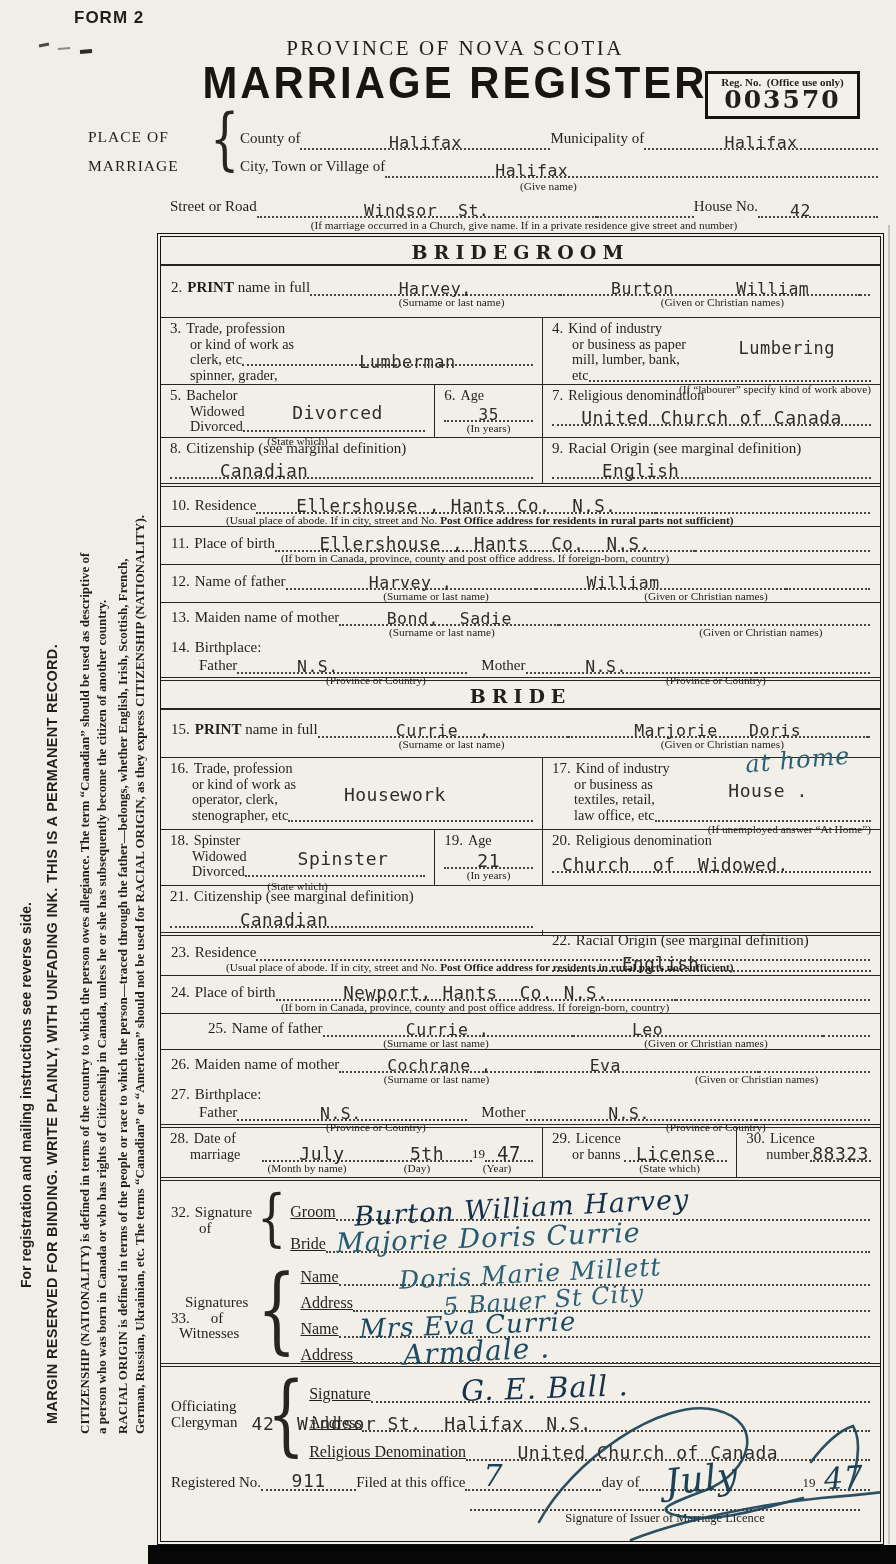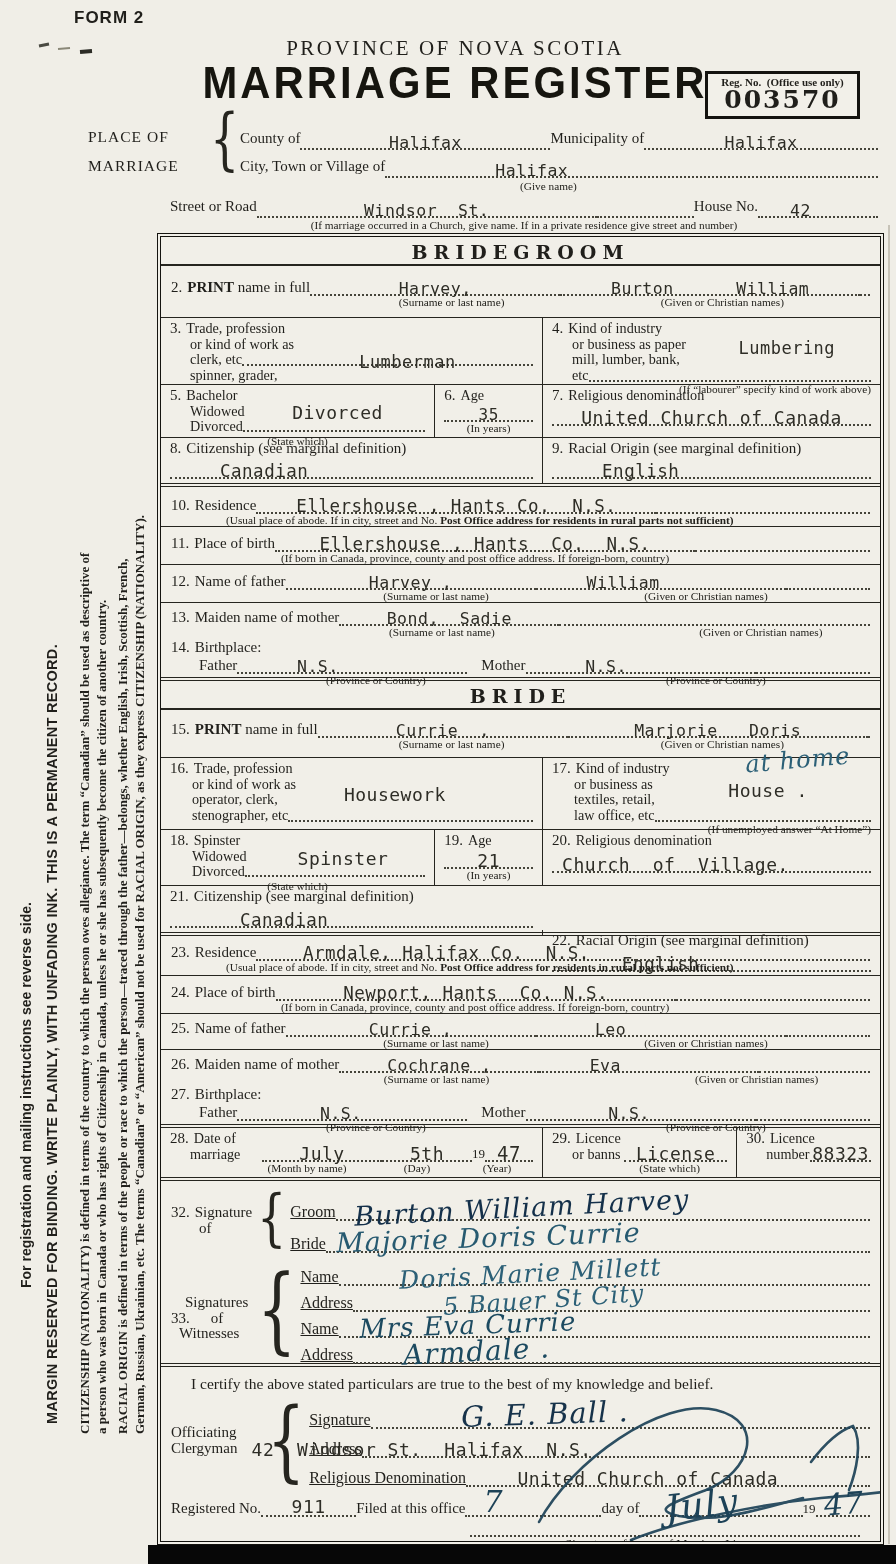--- a/index.html
+++ b/index.html
@@ -366,21 +366,21 @@
       <div class="col" style="width:15%;">
         <div class="stk"><span class="no">19.</span><span>Age</span></div>
         <div class="fl" style="height:20px;">
             <span class="val" style="font-size:18px;">21</span>
           </div>
         <div class="cap">(In years)</div>
       </div>
       <div class="col" style="width:47%;">
         <div class="stk"><span class="no">20.</span><span>Religious denomination</span></div>
         <div class="fl" style="height:24px;">
-            <span class="val lft" style="left:10px; font-size:18px;">Church  of  Village.</span>
+            <span class="val lft" style="left:10px; font-size:18px;">Church  of  Widowed.</span>
           </div>
       </div>
     </div>
 
     <div class="cols hv" style="height:50px;">
       <div class="col" style="width:53%;">
         <div class="stk" style="font-size:15px;"><span class="no">21.</span><span>Citizenship (see marginal definition)</span></div>
         <div class="fl" style="height:23px;">
             <span class="val lft" style="left:70px; font-size:17.5px;">Canadian</span>
           </div>
@@ -390,42 +390,39 @@
         <div class="fl" style="height:23px;">
             <span class="val lft" style="left:70px; font-size:17.5px;">English</span>
           </div>
       </div>
     </div>
 
     <div class="fr" style="height:40px;">
       <div class="ln" style="height:22px;">
         <span class="no">23.</span>
         <span class="lb">Residence</span>
-        <span class="fl" style="width:380px;">
-            <span class="val" style="font-size:17.5px;">Armdale, Halifax Co.  N.S.</span>
-          </span>
         <span class="fl" style="flex:1;"></span>
       </div>
       <div class="cap" style="text-align:left; padding-left:55px;"><span>(Usual place of abode.  If in city, street and No.  </span><span class="capb">Post Office address for residents in rural parts not sufficient)</span></div>
     </div>
 
     <div class="fr" style="height:38px;">
       <div class="ln" style="height:22px;">
         <span class="no">24.</span>
         <span class="lb">Place of birth</span>
         <span class="fl" style="width:400px;">
             <span class="val" style="font-size:17.5px;">Newport, Hants  Co. N.S.</span>
           </span>
         <span class="fl" style="flex:1;"></span>
       </div>
       <div class="cap" style="text-align:left; padding-left:110px;">(If born in Canada, province, county and post office address.  If foreign-born, country)</div>
     </div>
 
     <div class="fr" style="height:36px;">
-      <div class="ln" style="height:20px;">
+      <div class="ln" style="height:20px;margin-left:37px;">
         <span class="no">25.</span>
         <span class="lb">Name of father</span>
         <span class="fl" style="width:250px;">
             <span class="val">Currie ,</span>
           </span>
         <span class="fl" style="width:250px;">
             <span class="val" style="left:30%;">Leo</span>
           </span>
         <span class="fl" style="flex:1;"></span>
       </div>
@@ -581,21 +578,20 @@
           <div class="ln" style="height:26px;">
             <span class="sig-label">Address</span>
             <span class="fl" style="flex:1;">
                 <span class="hw" style="left:50px; bottom:-6px; font-size:28px; transform:rotate(-3deg); color:#1c4a60;">Armdale .</span>
               </span>
           </div>
         </div>
       </div>
     </div>
 
-    <div style="padding:8px 10px 0 30px; font-size:15.5px;">I certify the above stated particulars are true to the best of my knowledge and belief.</div>
 
     <div style="display:flex; padding:2px 10px 0;">
       <div class="stk" style="width:96px; padding-top:30px; font-size:15px;">
         <span>Officiating</span><br>
         <span>Clergyman</span>
       </div>
       <div class="brace" style="font-size:60px; transform:scaleY(1.45); line-height:92px;">{</div>
       <div style="flex:1; padding-left:4px;">
         <div class="ln" style="height:34px;">
           <span class="sig-label">Signature</span>

